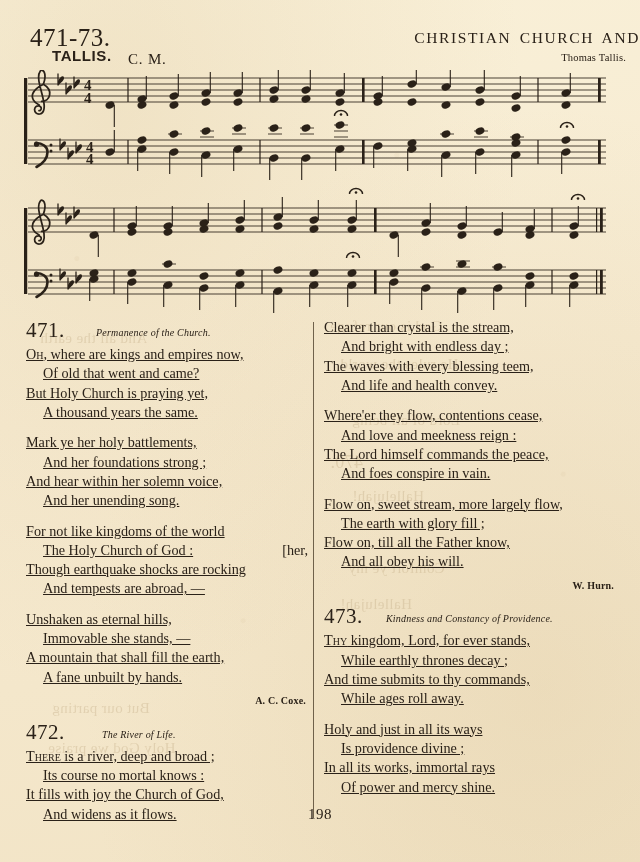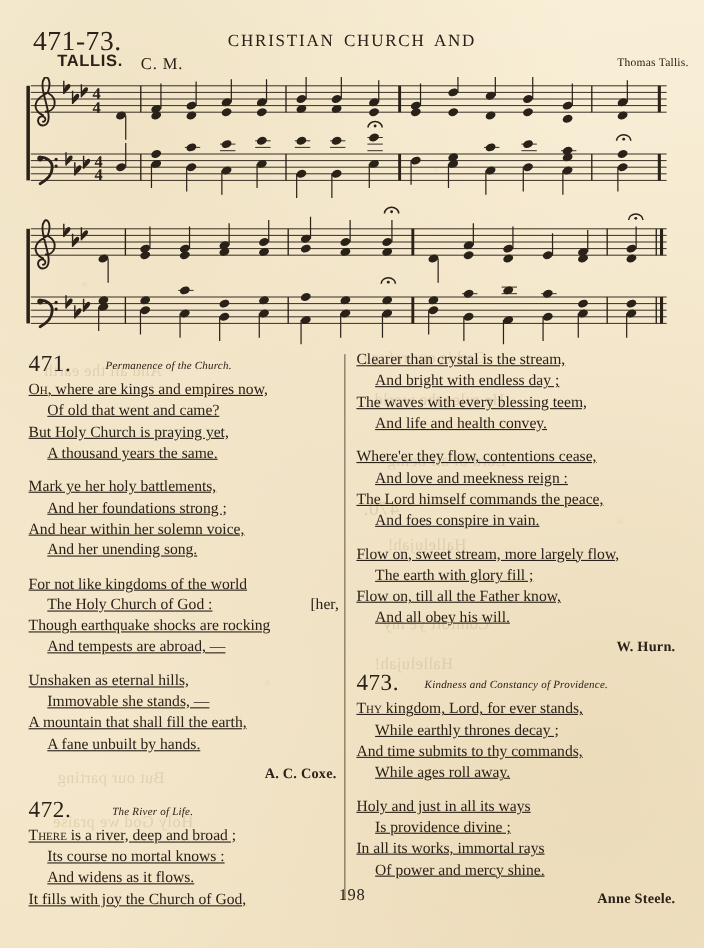--- a/index.html
+++ b/index.html
@@ -52,21 +52,21 @@
   .hdr-range {
     position: absolute;
     left: 30px; top: 24px;
     font-size: 25px;
     letter-spacing: .5px;
     font-family: "Liberation Serif", serif;
   }
   .hdr-title {
     position: absolute;
     left: 0; right: 0; top: 29px;
-    text-align: center;
+    text-align: right;
     font-size: 15.5px;
     letter-spacing: 1.6px;
     word-spacing: 3px;
   }
   .tune-name {
     position: absolute;
     left: 52px; top: 47px;
     font-family: "Liberation Sans", sans-serif;
     font-weight: bold;
     font-size: 15px;
@@ -142,21 +142,21 @@
   .topic-473 { left: 62px; }
 
   .stanza { margin: 0 0 11px 0; text-decoration: underline; }
   .ln { display: block; white-space: pre; }
   .ln.ind { padding-left: 17px; }
   .sc { font-variant: small-caps; }
   .brk { float: right; }
 
   .attrib {
     text-align: right;
-    font-size: 13px;
+    font-size: 10px;
     font-weight: bold;
     font-family: "Liberation Serif", serif;
     letter-spacing: .2px;
     margin: -4px 2px 12px 0;
   }
 
   .folio {
     position: absolute;
     left: 0; right: 0; top: 806px;
     text-align: center;
@@ -603,22 +603,22 @@
 
       <div class="hymn">
         <div class="hymn-head">
           <span class="hymn-num">472.</span>
           <span class="hymn-topic topic-472">The River of Life.</span>
         </div>
 
         <div class="stanza">
           <span class="ln"><span class="sc">There</span><span> is a river, deep and broad ;</span></span>
           <span class="ln ind">Its course no mortal knows :</span>
+          <span class="ln">It fills with joy the Church of God,</span>
           <span class="ln ind">And widens as it flows.</span>
-          <span class="ln">It fills with joy the Church of God,</span>
         </div>
       </div>
 
     </div>
 
     <div class="col col-right">
 
       <div class="hymn">
         <div class="stanza">
           <span class="ln">Clearer than crystal is the stream,</span>
@@ -657,21 +657,20 @@
           <span class="ln ind">While ages roll away.</span>
         </div>
 
         <div class="stanza">
           <span class="ln">Holy and just in all its ways</span>
           <span class="ln ind">Is providence divine ;</span>
           <span class="ln">In all its works, immortal rays</span>
           <span class="ln ind">Of power and mercy shine.</span>
         </div>
 
-        <div class="attrib">Anne Steele.</div>
       </div>
 
     </div>
   </div>
 
   <div class="folio">198</div>
 
 </div>
 
 </body></html>

